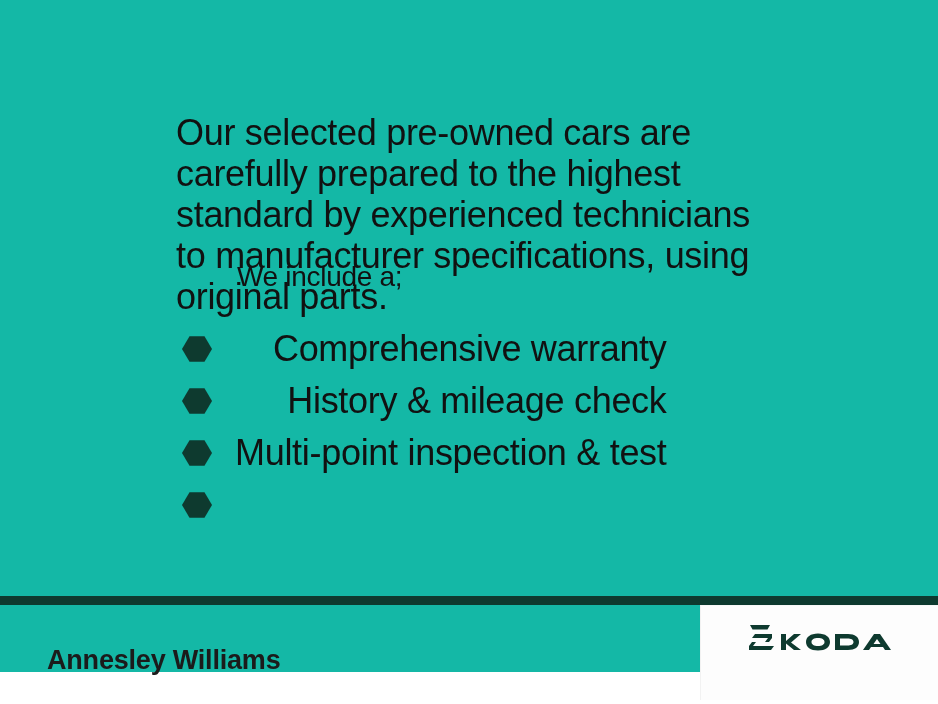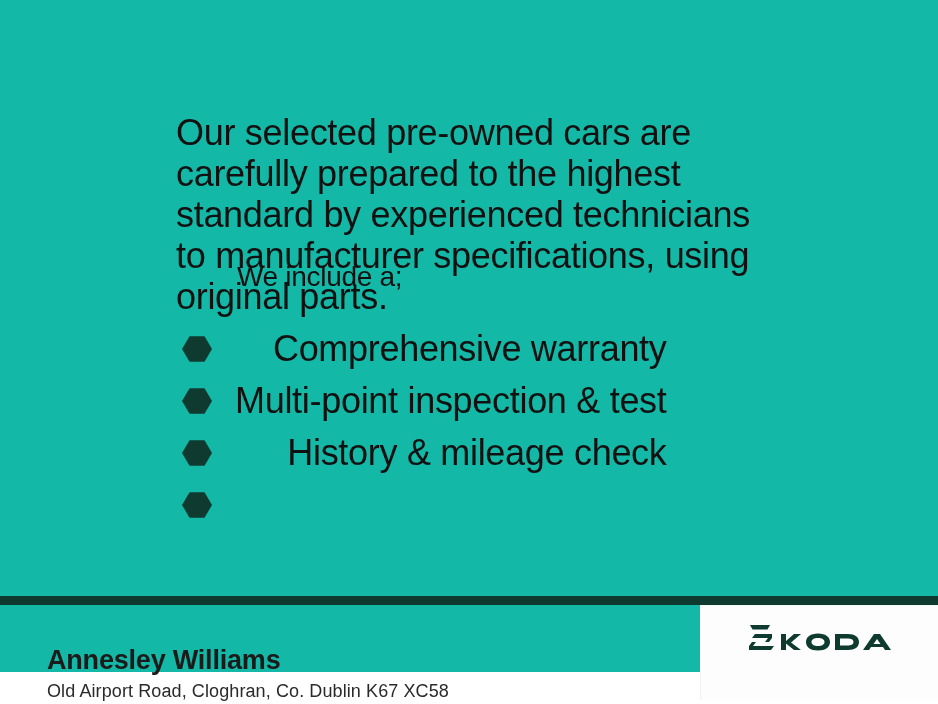--- a/index.html
+++ b/index.html
@@ -154,42 +154,41 @@
 
     <ul class="bullet-list">
 
       <li class="bullet-item">
         <span class="hex"></span>
         <span class="bullet-label">Comprehensive warranty</span>
       </li>
 
       <li class="bullet-item">
         <span class="hex"></span>
+        <span class="bullet-label">History &amp; mileage check</span>
+      </li>
+
+      <li class="bullet-item">
+        <span class="hex"></span>
         <span class="bullet-label">Multi-point inspection &amp; test</span>
-      </li>
-
-      <li class="bullet-item">
-        <span class="hex"></span>
-        <span class="bullet-label">History &amp; mileage check</span>
       </li>
 
       <li class="bullet-item">
         <span class="hex"></span>
       </li>
 
     </ul>
   </div>
 
   <div class="footer-rule"></div>
 
   <div class="logo-panel"></div>
 
   <div class="dealer-block">
     <div class="dealer-name">Annesley Williams</div>
-    <div class="dealer-address">Old Airport Road, Cloghran, Co. Dublin K67 XC58</div>
   </div>
 
   <div class="brand-logo">
     <svg viewBox="0 0 288 68" width="144" height="34" aria-hidden="true">
       <g fill="#0e3a2f">
 
         <path d="M4 2 h40 l-5 9 h-30 z"></path>
 
         <path d="M46 20 H14 l-6 8 h32 l-6 8 H8 l-6 8 v8 h44 l6-8 H10 l6-8 h26 l6-8 v-8 z"></path>
 

